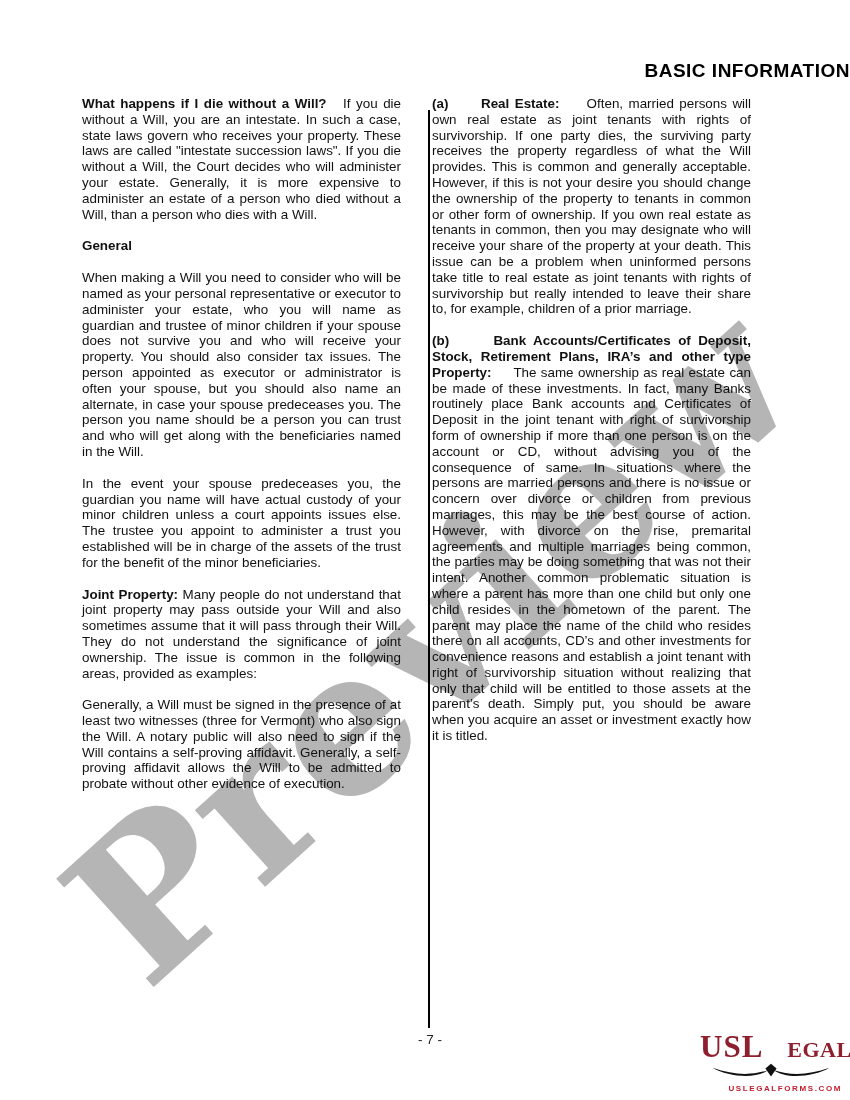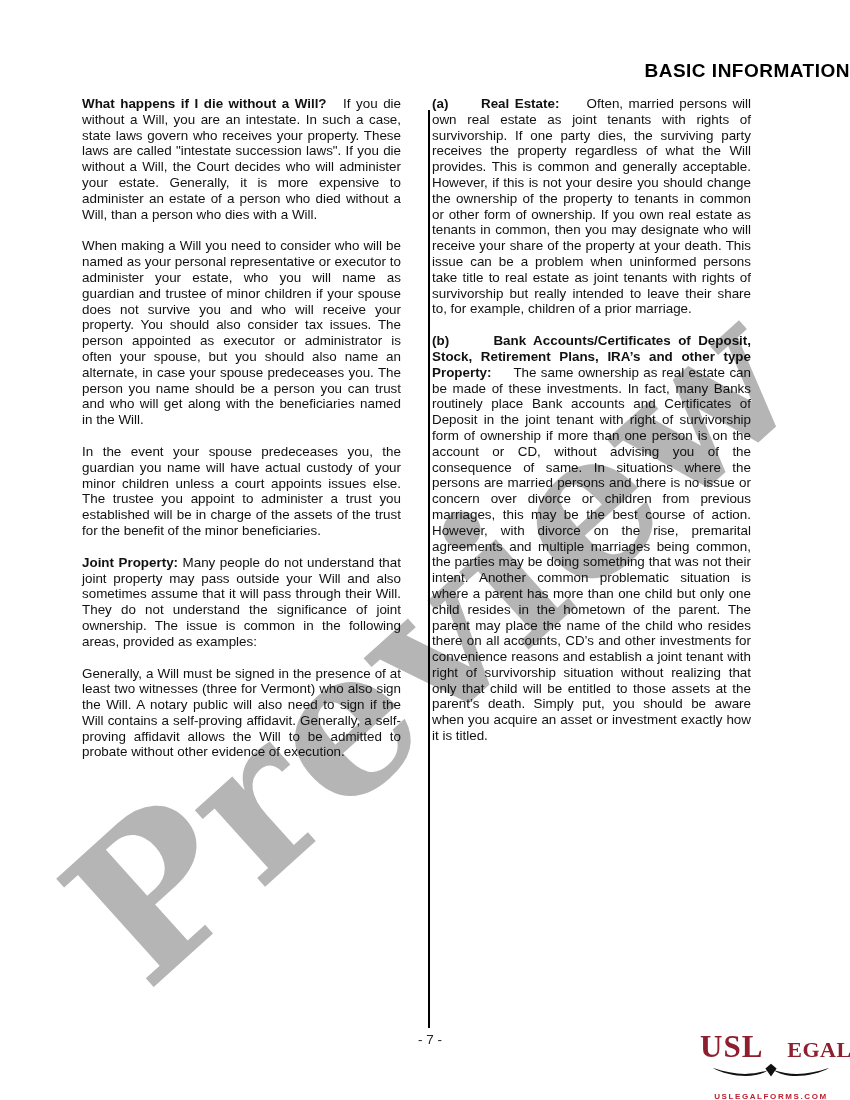--- a/index.html
+++ b/index.html
@@ -42,34 +42,35 @@
   .logo-word {
     font-family:"Liberation Serif", serif; font-weight:bold;
     color:#8e1f2f; font-size:31px; line-height:30px; letter-spacing:1px;
     white-space:nowrap;
   }
   .logo-word .egal { font-size:22px; letter-spacing:0.5px;margin-left:24px; }
   .logo-word .tm { font-size:8px; vertical-align:18px; letter-spacing:0; }
   .logo-wings { display:block; margin:0 auto; margin-top:-2px; }
   .logo-site {
     font-size:8px; font-weight:bold; color:#c0202f; letter-spacing:1.6px;
-    margin-top:13px; white-space:nowrap;
+    margin-top:5px; white-space:nowrap;text-align:right;
   }
 </style>
 </head>
 <body>
 
 <div class="watermark">Preview</div>
 
 <div class="content">
 
   <div class="page-title">BASIC INFORMATION</div>
 
   <div class="col col-left">
     <p class="para"><span class="lead">What happens if I die without a Will?&nbsp;&nbsp; </span><span>If you die without a Will, you are an intestate. In such a case, state laws govern who receives your property. These laws are called "intestate succession laws". If you die without a Will, the Court decides who will administer your estate. Generally, it is more expensive to administer an estate of a person who died without a Will, than a person who dies with a Will.</span></p>
+    <p class="para"><span class="lead">General</span></p>
     <p class="para"><span>When making a Will you need to consider who will be named as your personal representative or executor to administer your estate, who you will name as guardian and trustee of minor children if your spouse does not survive you and who will receive your property. You should also consider tax issues. The person appointed as executor or administrator is often your spouse, but you should also name an alternate, in case your spouse predeceases you. The person you name should be a person you can trust and who will get along with the beneficiaries named in the Will.</span></p>
     <p class="para"><span>In the event your spouse predeceases you, the guardian you name will have actual custody of your minor children unless a court appoints issues else. The trustee you appoint to administer a trust you established will be in charge of the assets of the trust for the benefit of the minor beneficiaries.</span></p>
     <p class="para"><span class="lead">Joint Property:&nbsp;</span><span>Many people do not understand that joint property may pass outside your Will and also sometimes assume that it will pass through their Will. They do not understand the significance of joint ownership. The issue is common in the following areas, provided as examples:</span></p>
     <p class="para"><span>Generally, a Will must be signed in the presence of at least two witnesses (three for Vermont) who also sign the Will. A notary public will also need to sign if the Will contains a self-proving affidavit. Generally, a self-proving affidavit allows the Will to be admitted to probate without other evidence of execution.</span></p>
   </div>
 
   <div class="divider"></div>
 
   <div class="col col-right">
     <p class="para"><span class="lead">(a)&nbsp;&nbsp;&nbsp;&nbsp;&nbsp;&nbsp;Real Estate:&nbsp;&nbsp;&nbsp;&nbsp; </span><span>Often, married persons will own real estate as joint tenants with rights of survivorship. If one party dies, the surviving party receives the property regardless of what the Will provides. This is common and generally acceptable. However, if this is not your desire you should change the ownership of the property to tenants in common or other form of ownership. If you own real estate as tenants in common, then you may designate who will receive your share of the property at your death. This issue can be a problem when uninformed persons take title to real estate as joint tenants with rights of survivorship but really intended to leave their share to, for example, children of a prior marriage.</span></p>

